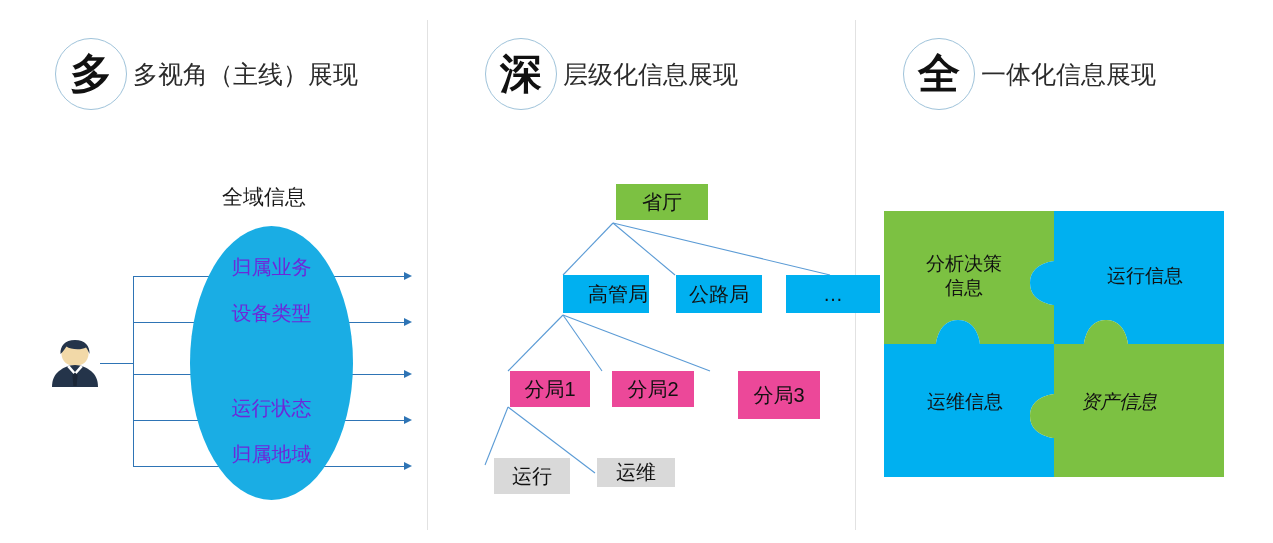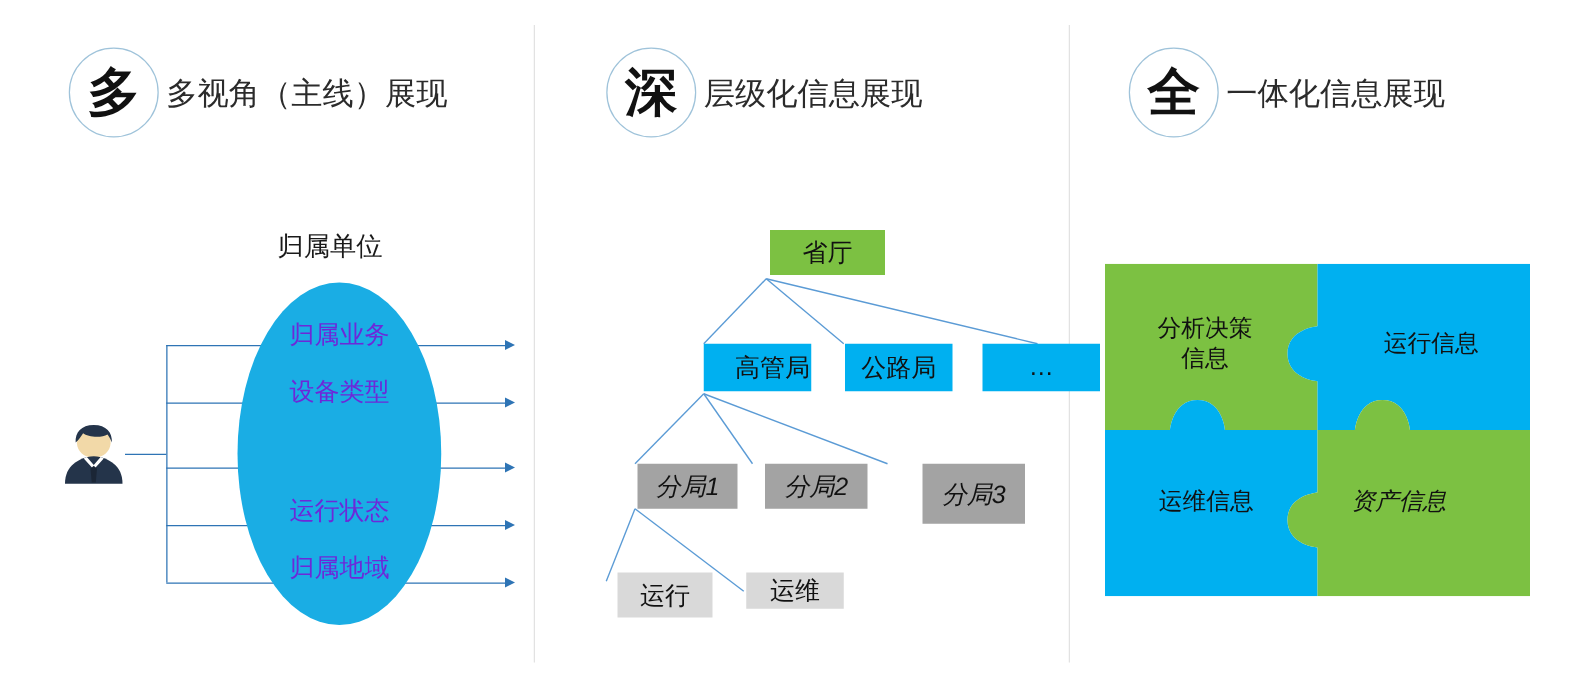--- a/index.html
+++ b/index.html
@@ -43,21 +43,21 @@
   }
   .person{position:absolute;left:50px;top:338px;width:50px;height:52px;}
 
   
   .node{
     position:absolute;display:flex;align-items:center;justify-content:center;
     font-size:20px;color:#111;box-sizing:border-box;margin-left:46px;
   }
   .node.green{background:#7cc142;}
   .node.blue {background:#00b0f0;}
-  .node.amber{background:#a3a3a3;font-style:italic;}
+  .node.amber{background:#ec4899;}
   .node.grey {background:#d9d9d9;}
   .tree-svg{position:absolute;left:430px;top:175px;}
 
   
   .puzzle{position:absolute;left:884px;top:211px;}
   .pz-label{
     position:absolute;text-align:center;font-size:19px;color:#111;
     line-height:1.25;white-space:pre-line;
   }
 </style>
@@ -77,21 +77,21 @@
   <div class="panel-head" style="left:485px;top:38px;">
     <div class="badge">深</div>
     <div class="head-label">层级化信息展现</div>
   </div>
 
   <div class="panel-head" style="left:903px;top:38px;">
     <div class="badge">全</div>
     <div class="head-label">一体化信息展现</div>
   </div>
 
-  <div class="p1-title">归属单位</div>
+  <div class="p1-title">全域信息</div>
 
   <svg class="person" viewBox="0 0 50 52">
     <path d="M25 3 C16 3 11 9 11.5 16.5 C12 23 17 28 25 28 C33 28 38 23 38.5 16.5 C39 9 34 3 25 3 Z" fill="#f2d9a8"></path>
     <path d="M25 2 C15 2 10 8 10.5 16 C13 14 15 10.5 16.5 8.5 C20 11.5 31 12.5 36 9.5 C37.5 11.5 38.8 14 39.5 16 C40 8 35 2 25 2 Z" fill="#24344a"></path>
     <path d="M25 27 C18 27 13 30 9 33 C4.5 36.5 2 42 2 49 L48 49 C48 42 45.5 36.5 41 33 C37 30 32 27 25 27 Z" fill="#24344a"></path>
     <path d="M19.5 27.5 L25 34 L30.5 27.5 L33 28.8 L25 37.5 L17 28.8 Z" fill="#ffffff"></path>
     <path d="M25 34.5 L27.6 37 L26.6 48 L23.4 48 L22.4 37 Z" fill="#1b2636"></path>
   </svg>
 
   <div class="person-line" style="left:100px;top:363px;width:33px;"></div>

